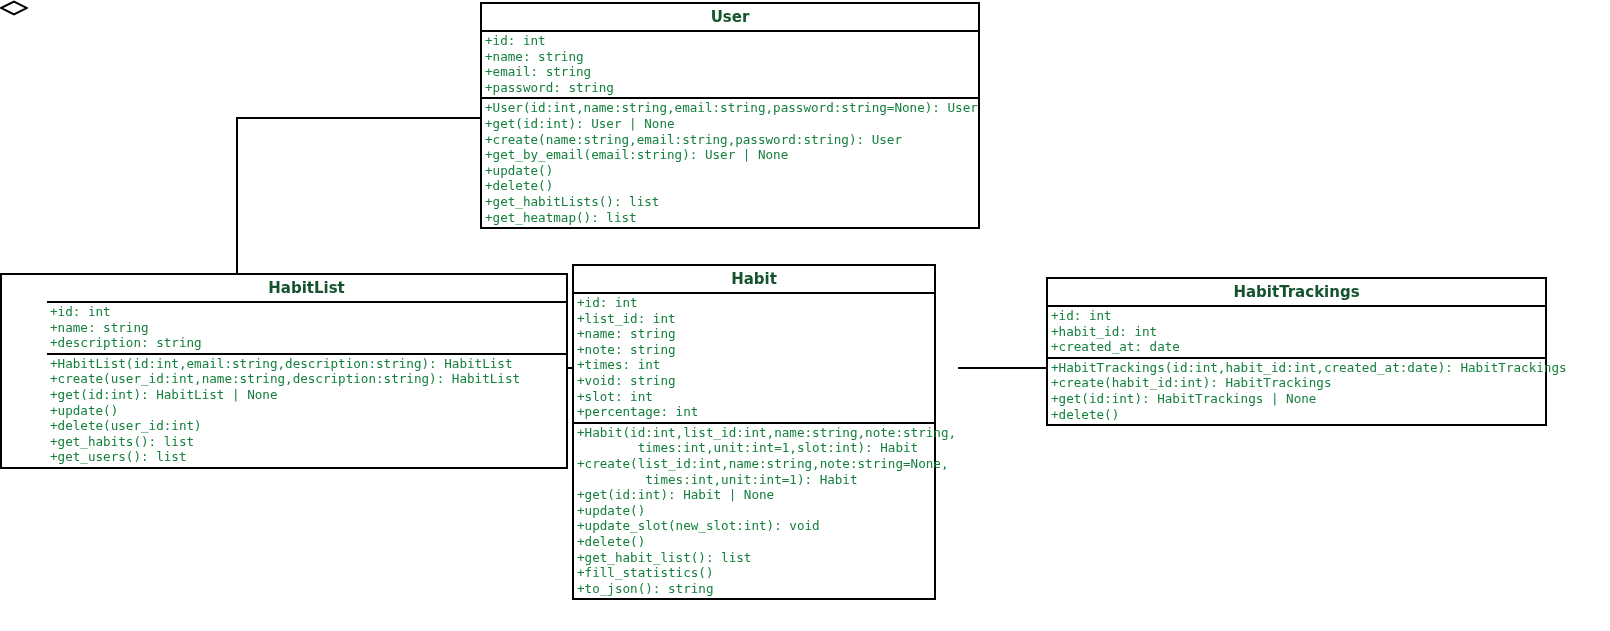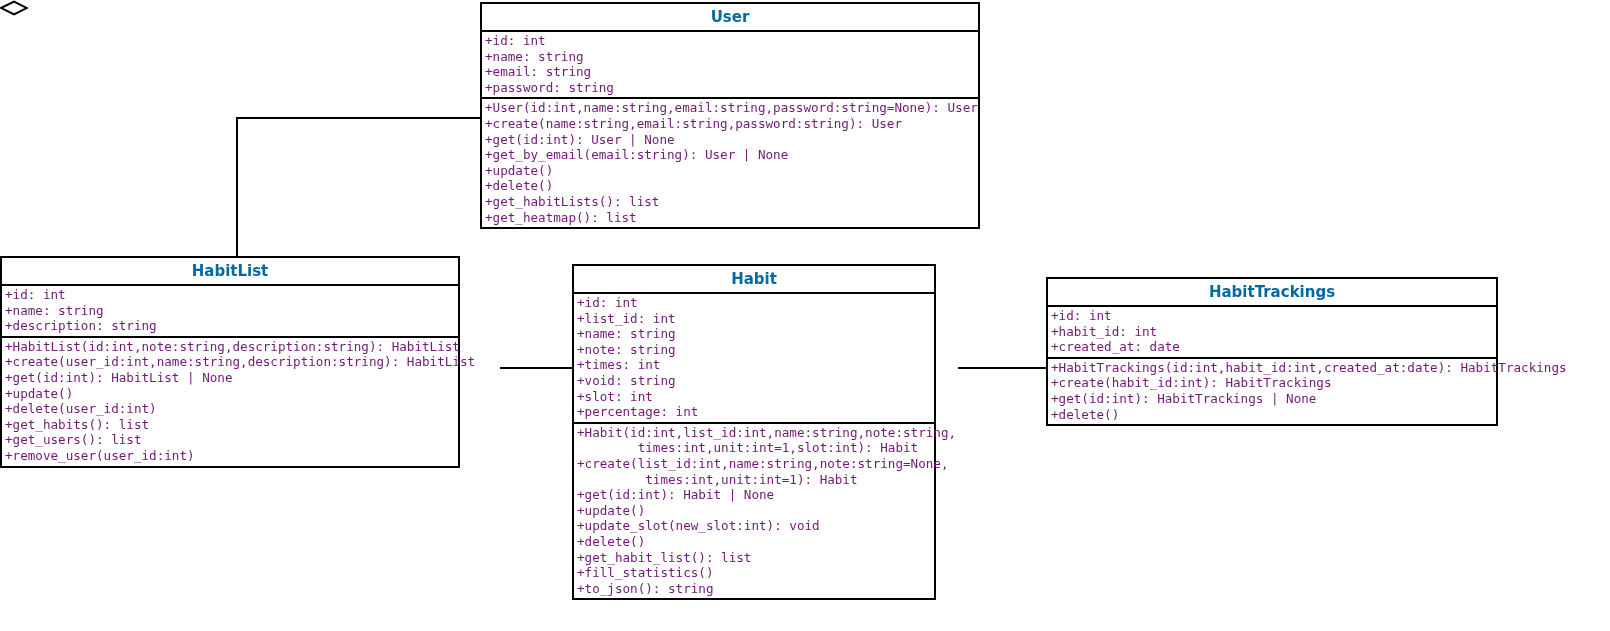--- a/index.html
+++ b/index.html
@@ -31,50 +31,50 @@
     box-sizing: border-box;
     z-index: 5;
   }
   .uml-title {
     text-align: center;
     font-family: "DejaVu Sans", "Liberation Sans", sans-serif;
     font-weight: bold;
     font-size: 15px;
     line-height: 26px;
     height: 26px;
-    color: #0369a1;
+    color: #14532d;
     border-bottom: 2px solid #000000;
     box-sizing: content-box;
     white-space: nowrap;
     overflow: visible;
   }
   .uml-compartment {
     padding: 1px 0 2px 0;
     box-sizing: border-box;
     overflow: visible;
   }
   .uml-attrs {
     border-bottom: 2px solid #000000;
   }
   .uml-line {
     font-family: "DejaVu Sans Mono", "Liberation Mono", monospace;
     font-size: 12.6px;
     line-height: 15.6px;
-    color: #701a75;
+    color: #15803d;
     white-space: pre;
     padding-left: 3px;
     letter-spacing: 0px;
     overflow: visible;
   }
 
   
   #class-user        { left: 480px; top: 2px;   width: 500px; }
-  #class-habitlist   { left: 0px;   top: 256px; width: 460px; }
+  #class-habitlist   { left: 0px;   top: 273px; width: 568px; padding-left: 45px; }
   #class-habit       { left: 572px; top: 264px; width: 364px; }
-  #class-trackings   { left: 1046px;top: 277px; width: 452px; }
+  #class-trackings   { left: 1046px;top: 277px; width: 501px; }
 
   
   .edge {
     position: absolute;
     background: #000000;
     z-index: 2;
   }
   .edge-h { height: 2px; }
   .edge-v { width: 2px; }
 
@@ -122,46 +122,45 @@
   <div class="uml-class" id="class-user">
     <div class="uml-title">User</div>
     <div class="uml-compartment uml-attrs">
       <div class="uml-line">+id: int</div>
       <div class="uml-line">+name: string</div>
       <div class="uml-line">+email: string</div>
       <div class="uml-line">+password: string</div>
     </div>
     <div class="uml-compartment uml-methods">
       <div class="uml-line">+User(id:int,name:string,email:string,password:string=None): User</div>
+      <div class="uml-line">+get(id:int): User | None</div>
       <div class="uml-line">+create(name:string,email:string,password:string): User</div>
-      <div class="uml-line">+get(id:int): User | None</div>
       <div class="uml-line">+get_by_email(email:string): User | None</div>
       <div class="uml-line">+update()</div>
       <div class="uml-line">+delete()</div>
       <div class="uml-line">+get_habitLists(): list</div>
       <div class="uml-line">+get_heatmap(): list</div>
     </div>
   </div>
 
   <div class="uml-class" id="class-habitlist">
     <div class="uml-title">HabitList</div>
     <div class="uml-compartment uml-attrs">
       <div class="uml-line">+id: int</div>
       <div class="uml-line">+name: string</div>
       <div class="uml-line">+description: string</div>
     </div>
     <div class="uml-compartment uml-methods">
-      <div class="uml-line">+HabitList(id:int,note:string,description:string): HabitList</div>
+      <div class="uml-line">+HabitList(id:int,email:string,description:string): HabitList</div>
       <div class="uml-line">+create(user_id:int,name:string,description:string): HabitList</div>
       <div class="uml-line">+get(id:int): HabitList | None</div>
       <div class="uml-line">+update()</div>
       <div class="uml-line">+delete(user_id:int)</div>
       <div class="uml-line">+get_habits(): list</div>
       <div class="uml-line">+get_users(): list</div>
-      <div class="uml-line">+remove_user(user_id:int)</div>
     </div>
   </div>
 
   <div class="uml-class" id="class-habit">
     <div class="uml-title">Habit</div>
     <div class="uml-compartment uml-attrs">
       <div class="uml-line">+id: int</div>
       <div class="uml-line">+list_id: int</div>
       <div class="uml-line">+name: string</div>
       <div class="uml-line">+note: string</div>

